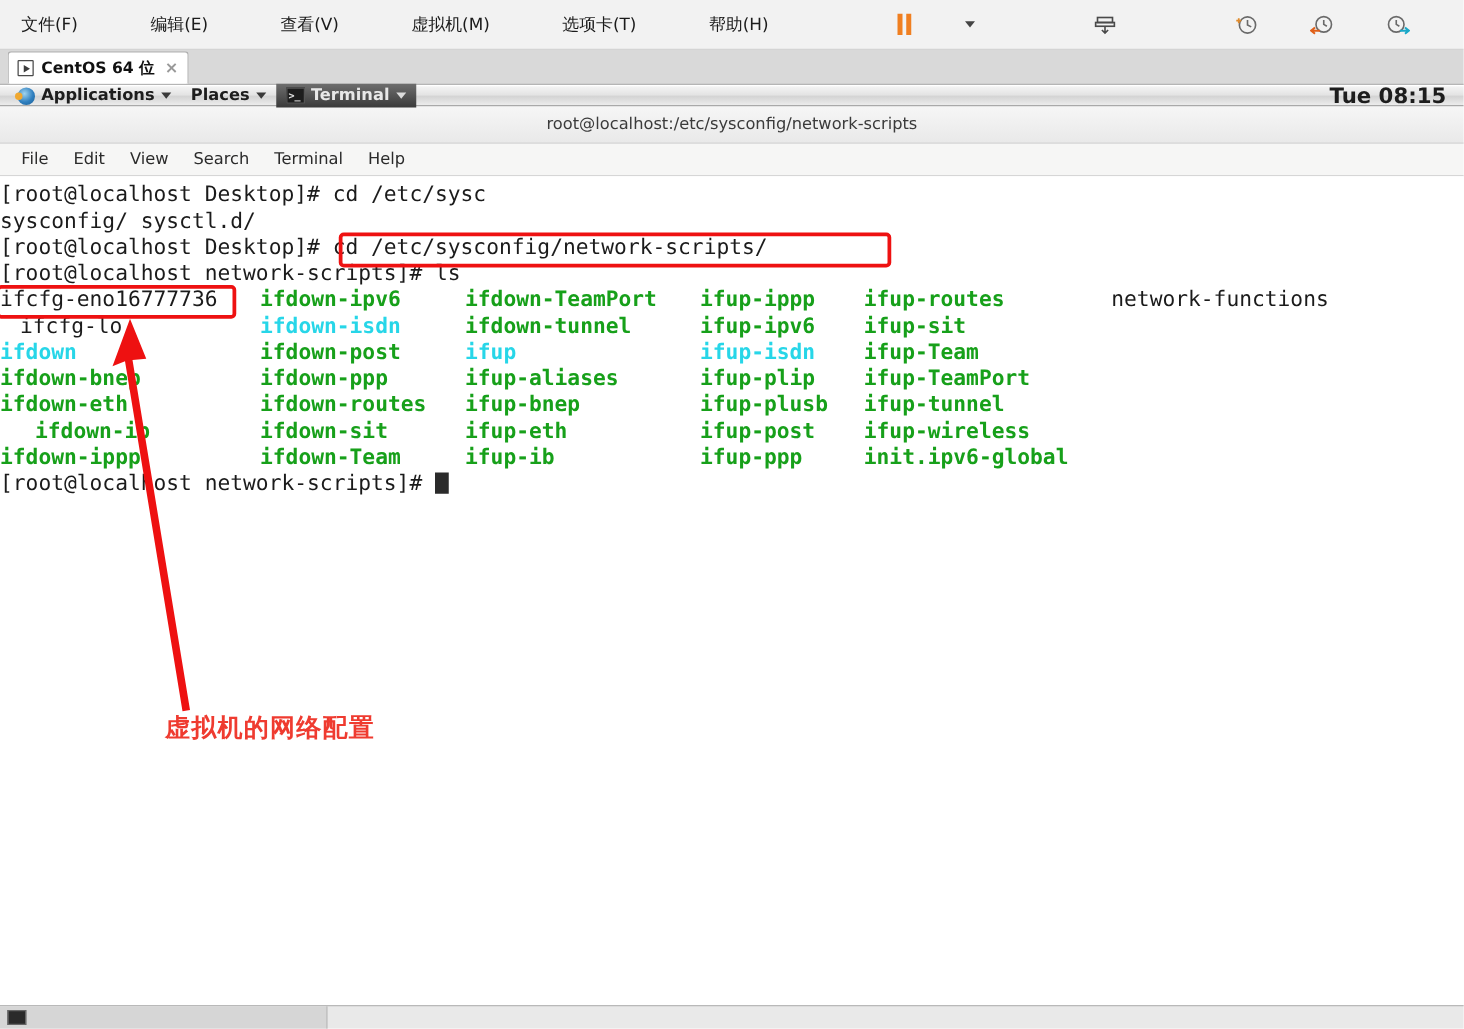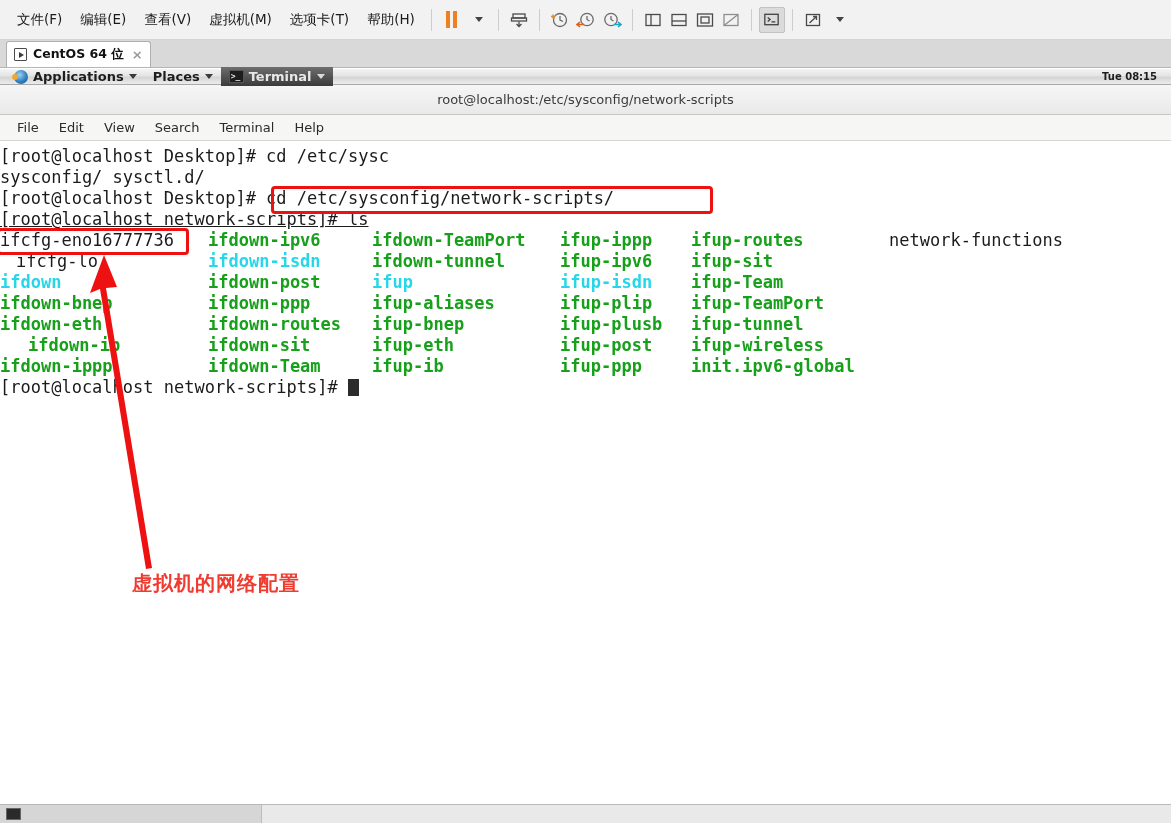--- a/index.html
+++ b/index.html
@@ -11,20 +11,21 @@
     overflow:hidden;
     position:relative;
   }
 
   
   .vm-menubar{
     height:40px; background:#f2f2f2;
     border-bottom:1px solid #d4d4d4;
     display:flex; align-items:center; padding-left:8px;
     position:relative;
+    gap:40px;
   }
   .vm-menu-item{
     font-size:13.5px; color:#1b1b1b; padding:4px 9px; white-space:nowrap;
     font-family:"DejaVu Sans", sans-serif;
   }
   .tb-sep{ width:1px; height:22px; background:#cdcdcd; margin:0 7px; }
   .tb-btn{ width:26px; height:26px; display:flex; align-items:center; justify-content:center; position:relative; }
   .tb-btn.active{ background:#dbdbdb; border:1px solid #c2c2c2; border-radius:2px; }
   .pause-ico{ display:flex; gap:3px; }
   .pause-ico i{ display:block; width:4px; height:17px; background:#f07f20; }
@@ -65,21 +66,21 @@
   }
   .gp-item{ display:flex; align-items:center; gap:5px; font-size:13px; color:#1d1d1d; font-weight:bold; padding:2px 8px; }
   .gp-item.sel{ background:linear-gradient(to bottom,#6e6e6e,#3a3a3a); color:#e8e8e8; }
   .gp-caret{ width:0;height:0;border-left:4px solid transparent;border-right:4px solid transparent;border-top:5px solid #3a3a3a;}
   .gp-item.sel .gp-caret{ border-top-color:#dcdcdc; }
   .apps-ico{ width:14px;height:14px;border-radius:50%;
     background:radial-gradient(circle at 40% 35%, #9fd3ef 0%, #2f7fbf 55%, #1c5d92 100%); position:relative;}
   .apps-ico:after{content:"";position:absolute;left:-2px;top:4px;width:6px;height:6px;border-radius:50%;background:#f0a830;}
   .term-ico{ width:15px;height:13px;background:#1d1d1d;border:1px solid #555;
     color:#e0e0e0;font-size:8px;font-family:"DejaVu Sans Mono",monospace;line-height:11px;text-align:left;padding-left:1px;}
-  .gp-clock{ position:absolute; right:14px; font-size:10px; color:#1d1d1d; font-weight:bold; }
+  .gp-clock{ position:absolute; right:14px; font-size:17px; color:#1d1d1d; font-weight:bold; }
 
   
   .term-titlebar{
     height:30px; background:linear-gradient(to bottom,#f6f6f6,#e9e9e9);
     border-bottom:1px solid #c7c7c7;
     display:flex; align-items:center; justify-content:center;
   }
   .term-title{ font-size:13px; color:#3b3b3b; font-family:"DejaVu Sans", sans-serif; }
   .term-menubar{
     height:26px; background:#f6f6f5; border-bottom:1px solid #d6d6d6;
@@ -262,21 +263,21 @@
     <div class="term-menu">View</div>
     <div class="term-menu">Search</div>
     <div class="term-menu">Terminal</div>
     <div class="term-menu">Help</div>
   </div>
 
   <div class="term-body" id="term-body">
       <div class="tline" style="top: 5px; left: 0px;"><span class="tok c-dark">[root@localhost Desktop]# </span><span class="tok c-dark">cd /etc/sysc</span></div>
       <div class="tline" style="top: 47px; left: 0px;"><span class="tok c-dark">[root@localhost Desktop]# </span><span class="tok c-dark">cd /etc/sysconfig/network-scripts/</span></div>
       <div class="tline" style="top: 26px; left: 0px;"><span class="tok c-dark">sysconfig/ sysctl.d/</span></div>
-      <div class="tline" style="top: 68px; left: 0px; text-decoration: underline;"><span class="tok c-dark">[root@localhost network-scripts]# </span><span class="tok c-dark">ls</span></div>
+      <div class="tline" style="top: 68px; left: 0px;"><span class="tok c-dark">[root@localhost network-scripts]# </span><span class="tok c-dark">ls</span></div>
       <div class="tline" style="top: 89px; left: 0px;"><span class="tok c-dark">ifcfg-eno16777736</span></div>
       <div class="tline" style="top: 110px; left: 0px; margin-left: 16px;"><span class="tok c-dark">ifcfg-lo</span></div>
       <div class="tline" style="top: 131px; left: 0px;"><span class="tok c-cyan">ifdown</span></div>
       <div class="tline" style="top: 152px; left: 0px;"><span class="tok c-green">ifdown-bnep</span></div>
       <div class="tline" style="top: 173px; left: 0px;"><span class="tok c-green">ifdown-eth</span></div>
       <div class="tline" style="top: 194px; left: 0px; padding-left: 28px;"><span class="tok c-green">ifdown-ib</span></div>
       <div class="tline" style="top: 215px; left: 0px;"><span class="tok c-green">ifdown-ippp</span></div>
       <div class="tline" style="top: 89px; left: 208px;"><span class="tok c-green">ifdown-ipv6</span></div>
       <div class="tline" style="top: 110px; left: 208px;"><span class="tok c-cyan">ifdown-isdn</span></div>
       <div class="tline" style="top: 131px; left: 208px;"><span class="tok c-green">ifdown-post</span></div>

